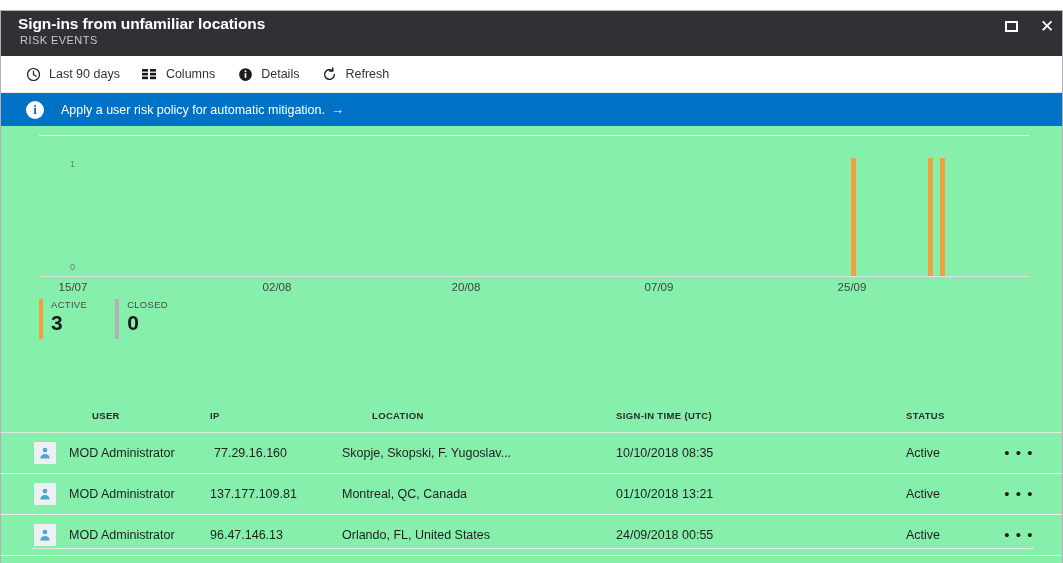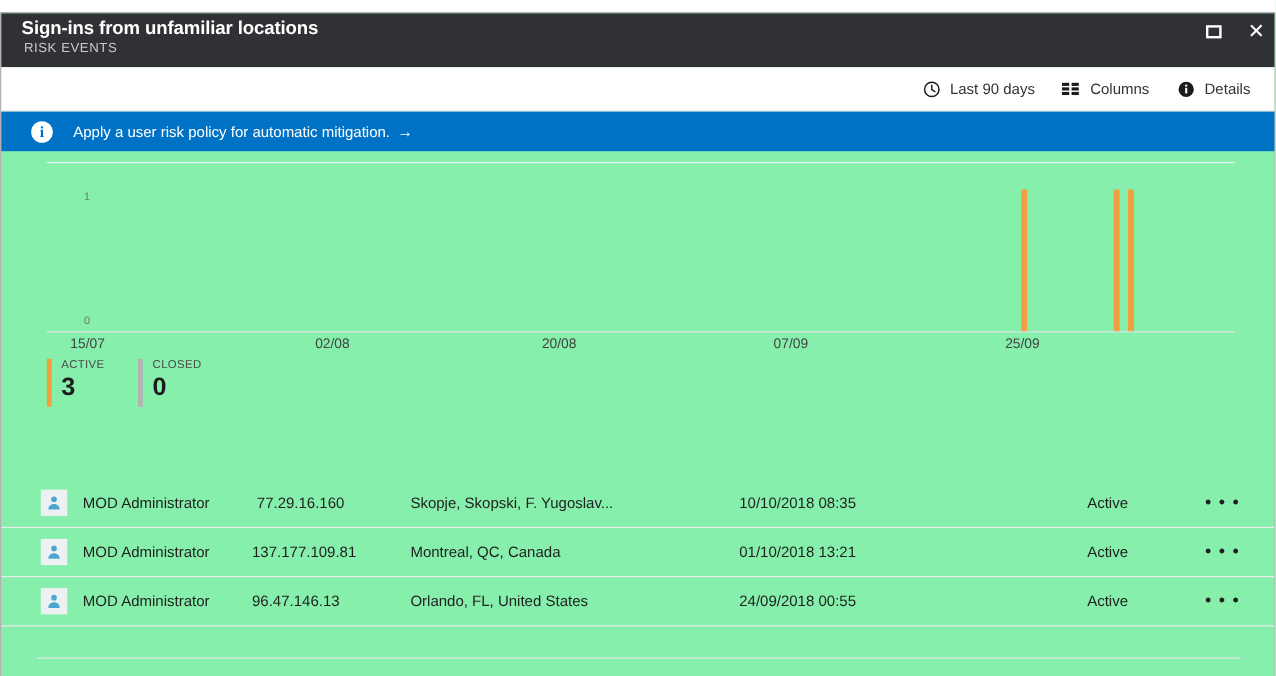--- a/index.html
+++ b/index.html
@@ -79,21 +79,20 @@
     position: absolute;
     left: 0; top: 45px;
     width: 1063px;
     height: 37px;
     background: #ffffff;
     border-bottom: 1px solid #e8e8e8;
     display: flex;
     align-items: center;
     padding-left: 24px;
     box-sizing: border-box;
-    justify-content: flex-end;
   }
   .tb-item {
     display: flex;
     align-items: center;
     height: 100%;
     margin-right: 22px;
     cursor: pointer;
     color: #333333;
     font-size: 12.5px;
   }
@@ -327,20 +326,29 @@
         <svg width="15" height="15" viewBox="0 0 16 16">
           <circle cx="8" cy="8" r="6.8" fill="#1b1b1b"></circle>
           <rect x="7.1" y="6.6" width="1.8" height="5.0" fill="#ffffff"></rect>
           <circle cx="8" cy="4.6" r="1.05" fill="#ffffff"></circle>
         </svg>
       </span>
       <span>Details</span>
     </div>
 
 
+    <div class="tb-item">
+      <span class="tb-ico">
+        <svg width="15" height="15" viewBox="0 0 16 16">
+          <path d="M13.2 8a5.2 5.2 0 1 1-1.9-4.0" fill="none" stroke="#1b1b1b" stroke-width="1.45" stroke-linecap="round"></path>
+          <path d="M11.5 0.9v3.4h-3.4" fill="none" stroke="#1b1b1b" stroke-width="1.45" stroke-linecap="round" stroke-linejoin="round"></path>
+        </svg>
+      </span>
+      <span>Refresh</span>
+    </div>
 
   </div>
 
   <div class="banner">
     <span class="banner-ico">i</span>
     <span class="banner-text">Apply a user risk policy for automatic mitigation.</span>
     <span class="banner-arrow">→</span>
   </div>
 
   <div class="chart-area">
@@ -375,20 +383,27 @@
     <div class="sum-item">
       <div class="sum-bar" id="sum-bar-1" style="background: rgb(179, 179, 179);"></div>
       <div>
         <div class="sum-label">CLOSED</div>
         <div class="sum-value">0</div>
       </div>
     </div>
   </div>
 
   <div class="table">
+    <div class="thead">
+      <div class="th" style="left:91px;">USER</div>
+      <div class="th" style="left:209px;">IP</div>
+      <div class="th" style="left:371px;">LOCATION</div>
+      <div class="th" style="left:615px;">SIGN-IN TIME (UTC)</div>
+      <div class="th" style="left:905px;">STATUS</div>
+    </div>
     <div id="rows-layer">
         <div class="trow">
           <div class="avatar">
             <svg width="14" height="14" viewBox="0 0 16 16">
               <circle cx="8" cy="4.6" r="2.7" fill="#4ca6cf"></circle>
               <path d="M2.6 14.4c0-3.2 2.4-5.3 5.4-5.3s5.4 2.1 5.4 5.3z" fill="#4ca6cf"></path>
             </svg>
           </div>
           <div class="cell" style="left: 68px;">MOD Administrator</div>
           <div class="cell" style="left: 213px;">77.29.16.160</div>

